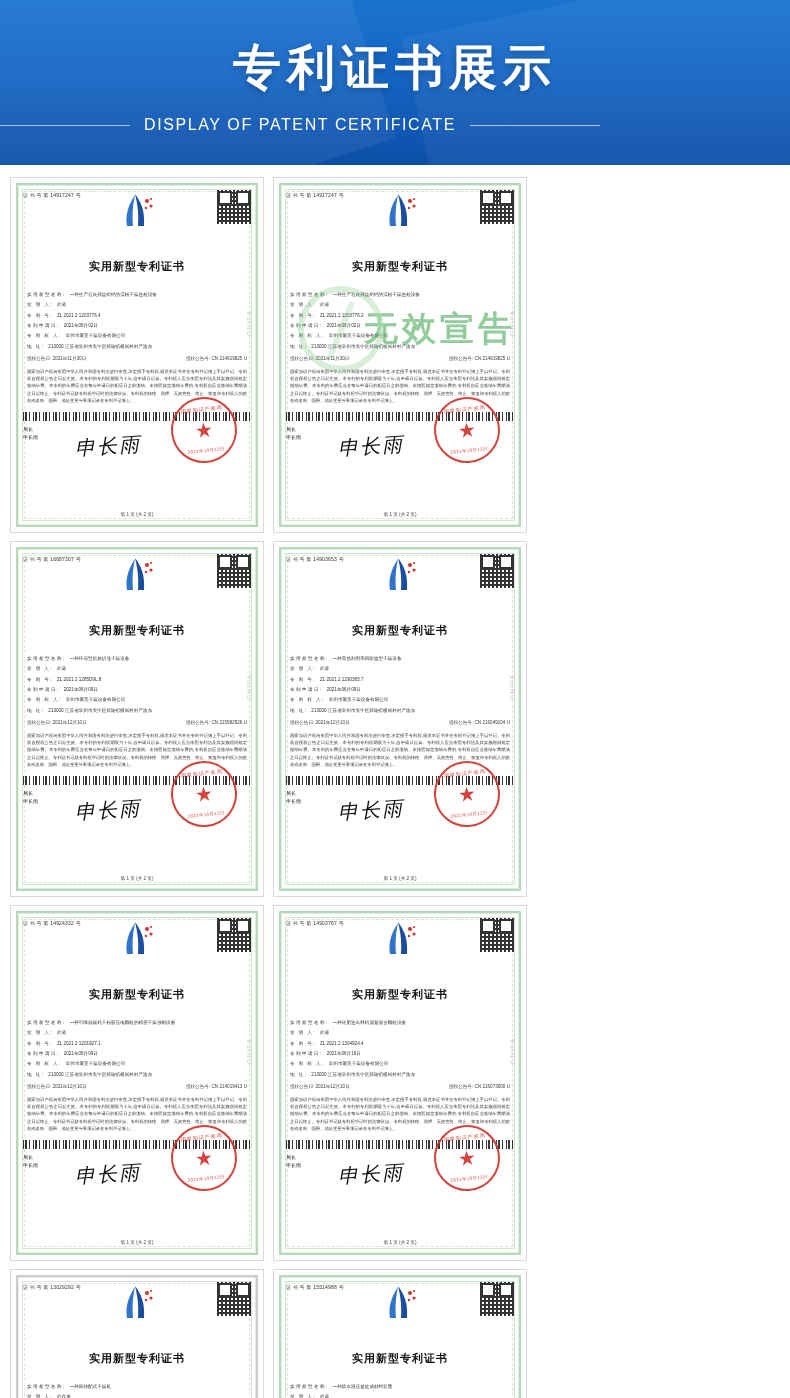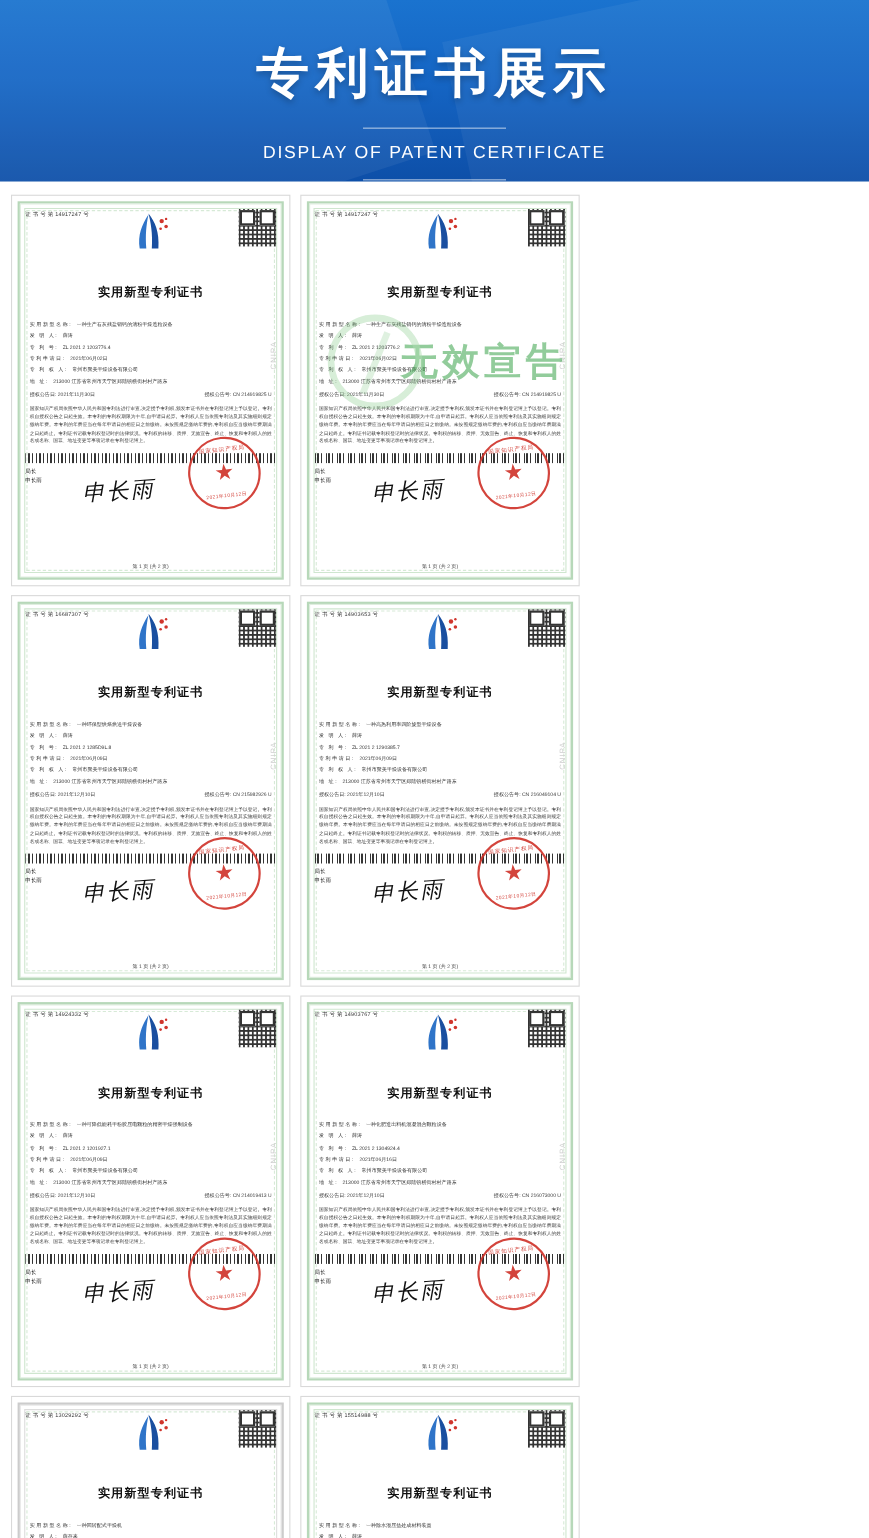--- a/index.html
+++ b/index.html
@@ -54,21 +54,20 @@
     color: #ffffff;
     font-weight: bold;
     text-shadow: 0 2px 6px rgba(0,0,0,0.25);
     line-height: 1.25;
   }
   .banner-sub-wrap {
     margin-top: 18px;
     display: flex;
     align-items: center;
     gap: 14px;
-    flex-direction: column;
   }
   .banner-rule {
     width: 130px;
     height: 1px;
     background: rgba(255,255,255,0.65);
   }
   .banner-sub {
     font-size: 16px;
     letter-spacing: 1.6px;
     color: #ffffff;

